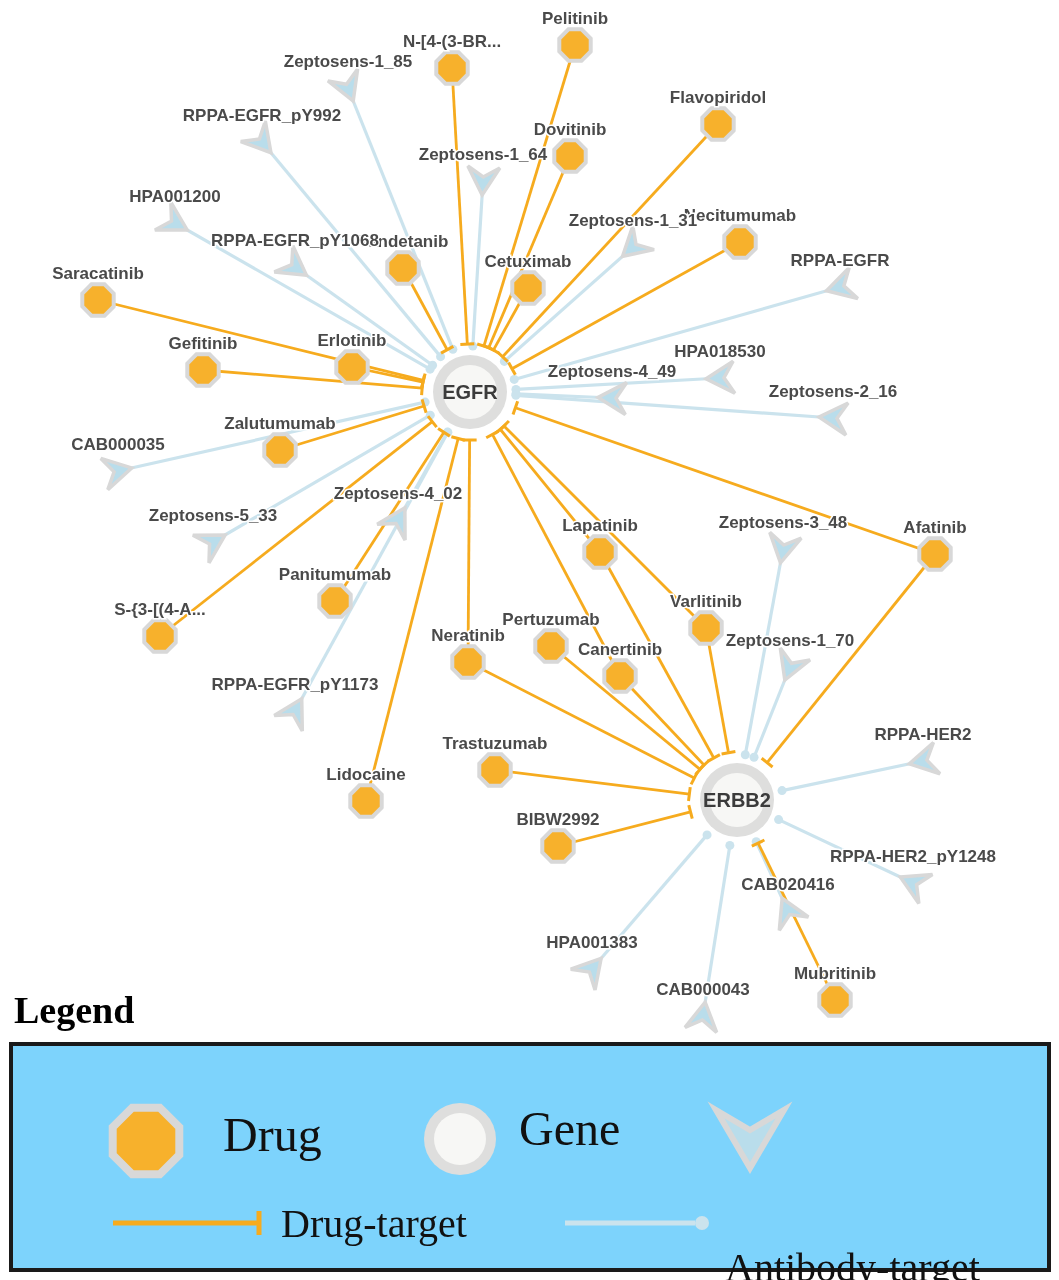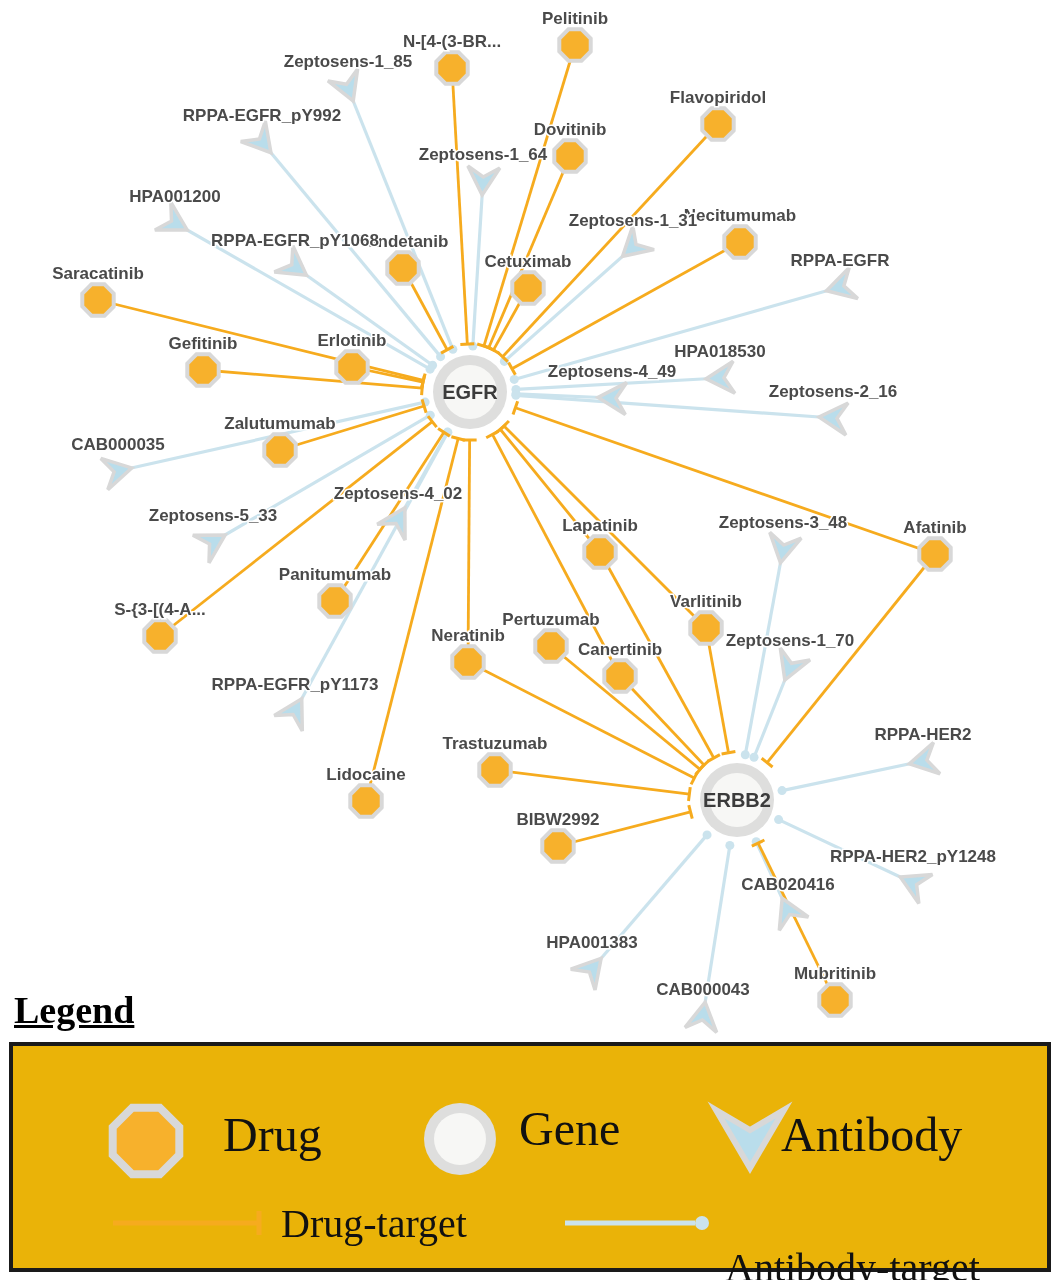--- a/index.html
+++ b/index.html
@@ -4,23 +4,23 @@
 <style>
   html,body{margin:0;padding:0;background:#ffffff;}
   .page{position:relative;width:1059px;height:1280px;background:#ffffff;overflow:hidden;
         font-family:"Liberation Sans",sans-serif;}
   #network{position:absolute;left:0;top:0;}
   .node-label{font-family:"Liberation Sans",sans-serif;font-weight:bold;font-size:17px;
               fill:var(--label-color);stroke:#ffffff;stroke-width:3px;paint-order:stroke;}
   .gene-label{font-family:"Liberation Sans",sans-serif;font-weight:bold;font-size:20px;
               fill:var(--gene-label-color);}
   .legend-title{position:absolute;left:14px;top:988px;
-                font-family:"Liberation Serif",serif;font-weight:bold;font-size:38px;color:#000;text-decoration:underline;}
+                font-family:"Liberation Serif",serif;font-weight:bold;font-size:38px;color:#000;}
   .legend-box{position:absolute;left:9px;top:1042px;width:1034px;height:222px;
-              border:4px solid #1a1a1a;background:#eab308;}
+              border:4px solid #1a1a1a;background:#7dd3fc;}
   .legend-box .lg{position:absolute;}
   .lg-drug{left:88px;top:50px;}
   .lg-gene{left:402px;top:48px;}
   .lg-ab{left:692px;top:50px;}
   .lg-dt{left:98px;top:162px;}
   .lg-at{left:550px;top:162px;}
   .ltext{position:absolute;font-family:"Liberation Serif",serif;font-size:48px;color:#111;line-height:1;}
   .ltext2{position:absolute;font-family:"Liberation Serif",serif;font-size:40px;color:#111;line-height:1;}
   .t-drug{left:210px;top:65px;}
   .t-gene{left:506px;top:59px;}
@@ -254,21 +254,20 @@
 
     <svg class="lg lg-gene" width="90" height="90" viewBox="0 0 90 90">
       <circle class="gring" cx="45" cy="45" r="36"></circle>
       <circle class="gfill" cx="45" cy="45" r="26"></circle>
     </svg>
     <div class="ltext t-gene">Gene</div>
 
     <svg class="lg lg-ab" width="90" height="84" viewBox="0 0 90 84">
       <polygon class="chev" points="11,14 45,34 79,14 45,72"></polygon>
     </svg>
-    <div class="ltext t-ab">Antibody</div>
 
     <svg class="lg lg-dt" width="165" height="30" viewBox="0 0 165 30">
       <line class="dline" x1="2" y1="15" x2="148" y2="15"></line>
       <line class="dline" x1="148" y1="3" x2="148" y2="27"></line>
     </svg>
     <div class="ltext2 t-dt">Drug-target</div>
 
     <svg class="lg lg-at" width="160" height="30" viewBox="0 0 160 30">
       <line class="aline" x1="2" y1="15" x2="132" y2="15"></line>
       <circle class="adot" cx="139" cy="15" r="7"></circle>

